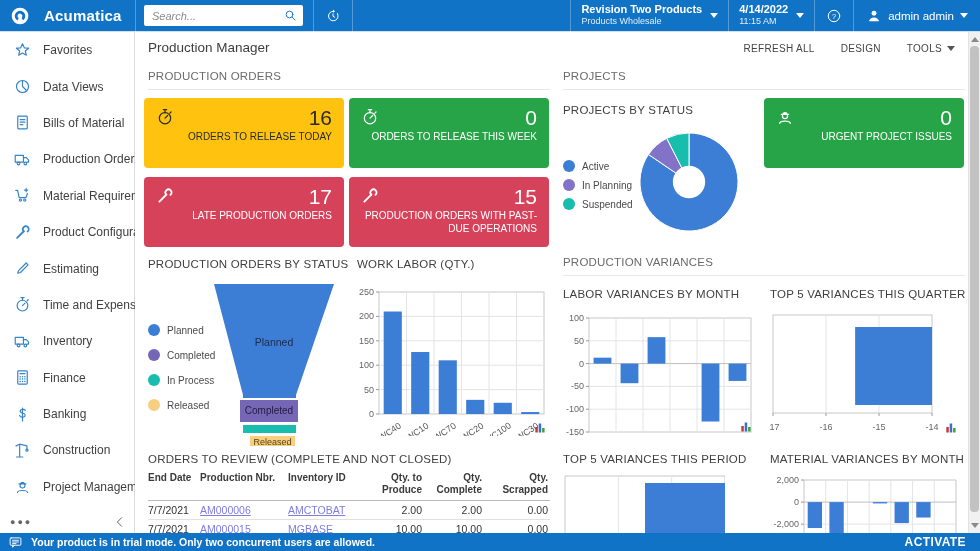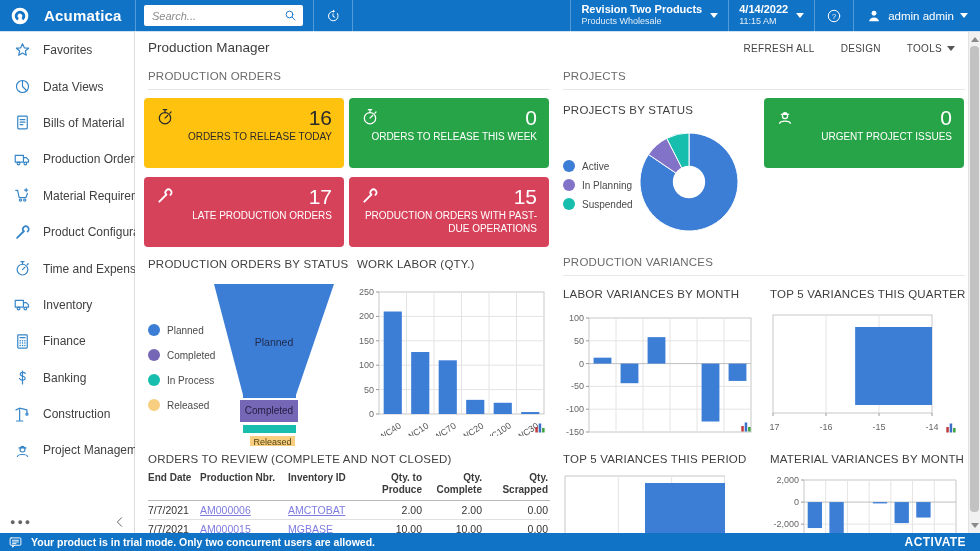--- a/index.html
+++ b/index.html
@@ -240,20 +240,30 @@
     <div class="side-item">
       <span class="ic ic19">
           <svg viewBox="0 0 24 24">
             <g fill="none" stroke="currentColor" stroke-width="1.5" stroke-linecap="round" stroke-linejoin="round">
               <path d="M13.6 10.4L5.2 18.8" stroke-width="2.3"></path>
               <circle cx="16.2" cy="7.8" r="3.7" stroke-width="2.1" stroke-dasharray="17.5 5.7" transform="rotate(135 16.2 7.8)"></circle>
             </g>
           </svg>
         </span>
       <span class="side-label">Product Configurator</span>
+      </div>
+    <div class="side-item">
+      <span class="ic ic19">
+          <svg viewBox="0 0 24 24">
+            <g fill="none" stroke="currentColor" stroke-width="1.5" stroke-linecap="round" stroke-linejoin="round">
+              <path d="M6 18l1-3.4L16.6 5 19 7.4 9.4 17 6 18z"></path>
+            </g>
+          </svg>
+        </span>
+      <span class="side-label">Estimating</span>
       </div>
     <div class="side-item">
       <span class="ic ic19">
           <svg viewBox="0 0 24 24">
             <g fill="none" stroke="currentColor" stroke-width="1.5" stroke-linecap="round" stroke-linejoin="round">
               <circle cx="12" cy="13.4" r="6.8"></circle>
               <path d="M12 13.4l3.2-3.2M10 3.2h4M12 3.2v3.4M17.9 7.3l1.3-1.3"></path>
             </g>
           </svg>
         </span>

